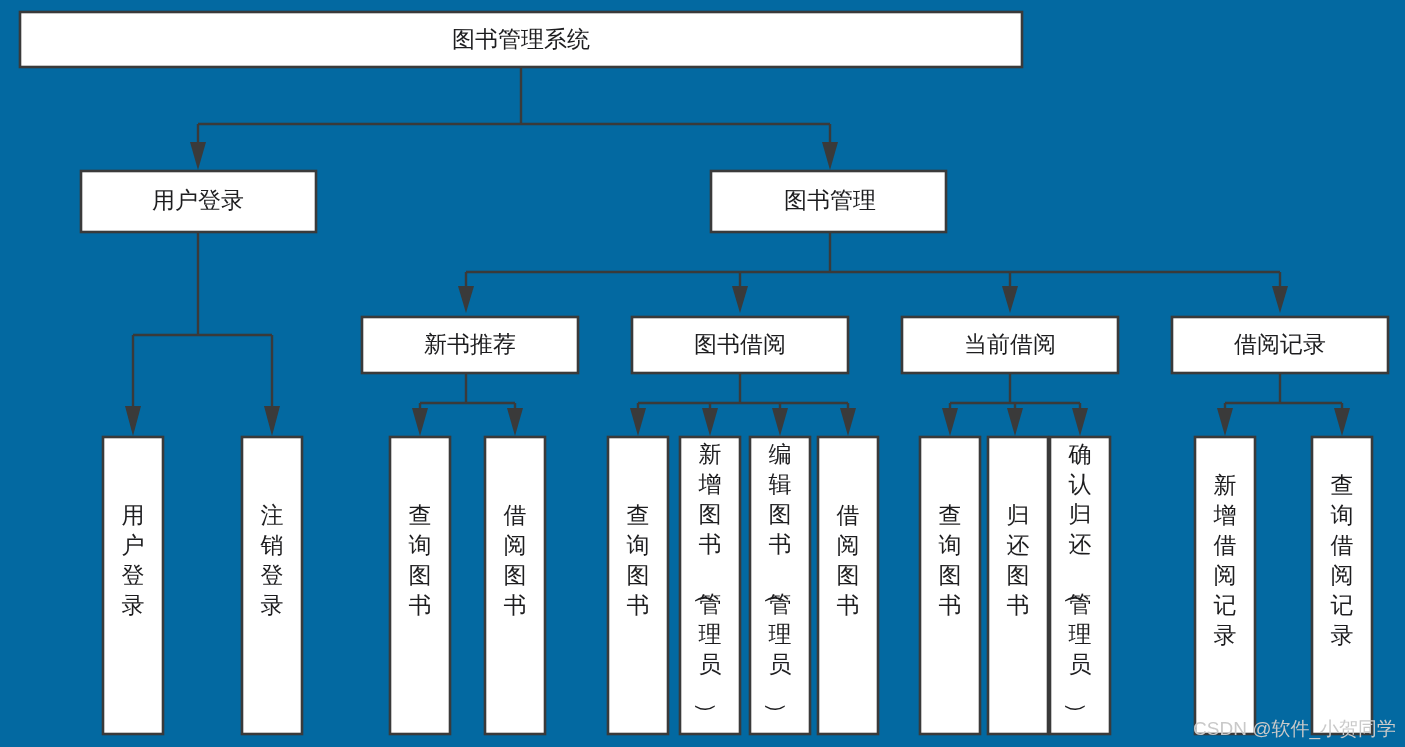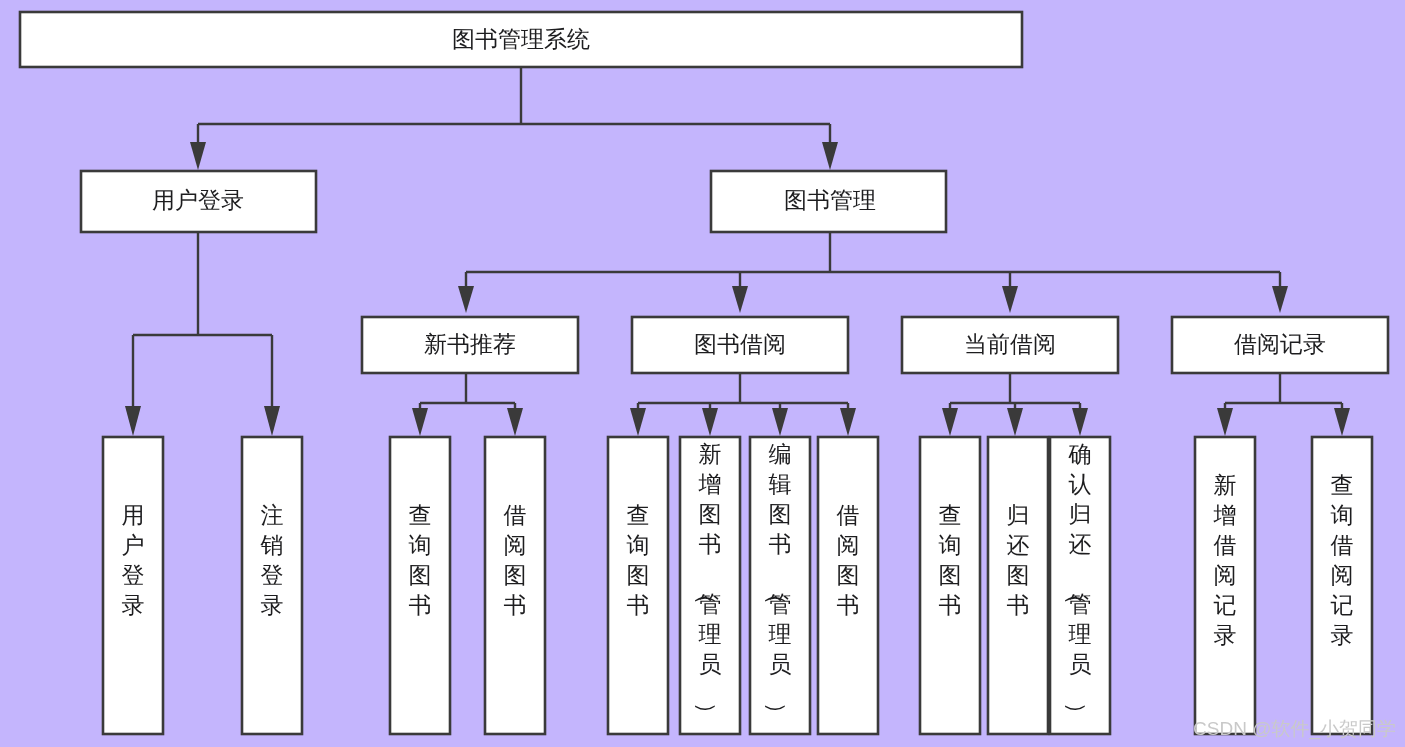--- a/index.html
+++ b/index.html
@@ -8,21 +8,21 @@
     padding: 0;
     background: #ffffff;
   }
   body {
     font-family: "Liberation Sans", "DejaVu Sans", sans-serif;
   }
   #diagram-root {
     position: relative;
     width: 1405px;
     height: 747px;
-    background: #c4b5fd;
+    background: #0369a1;
     overflow: hidden;
   }
   svg.flow {
     position: absolute;
     left: 0;
     top: 0;
     width: 1405px;
     height: 747px;
     display: block;
   }

